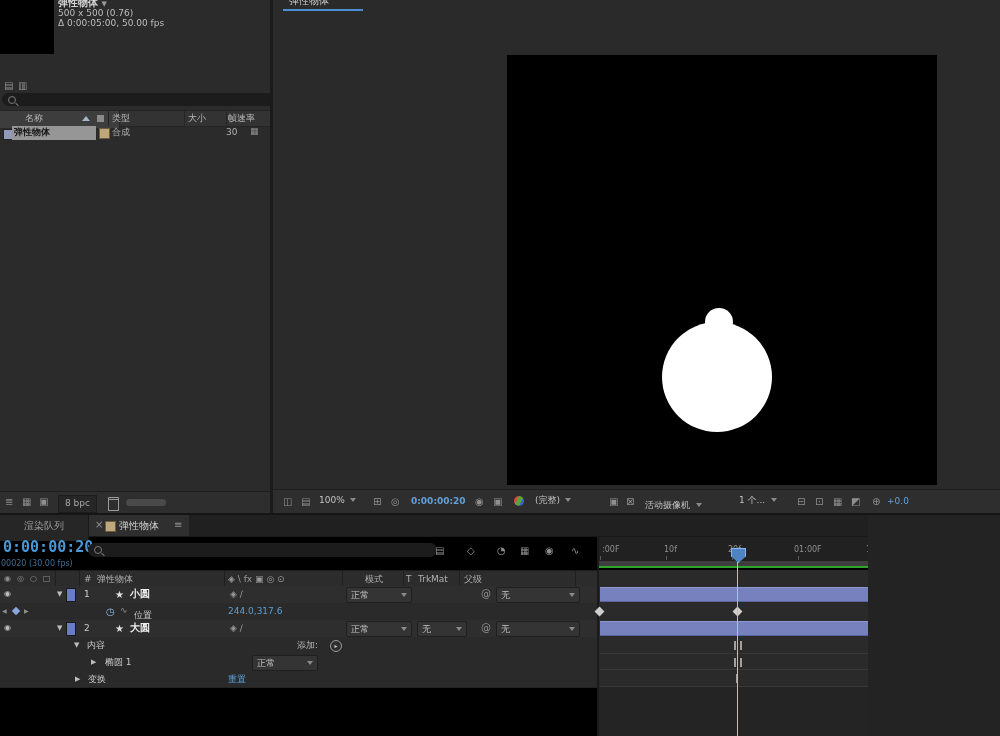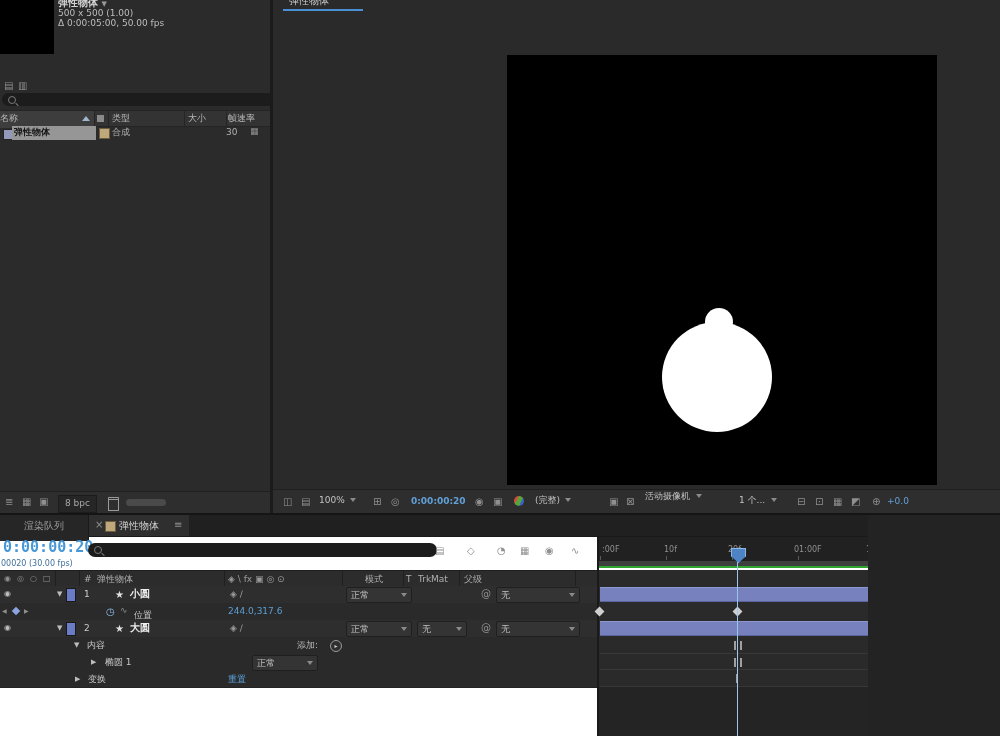--- a/index.html
+++ b/index.html
@@ -32,32 +32,32 @@
 <body>
 
 <div class="p" style="left:0;top:0;width:270px;height:513px;background:#2b2b2b;border-right:3px solid #1b1b1b;overflow:hidden">
 
   <div class="p" style="left:0;top:0;width:54px;height:54px;background:#000"></div>
 
   <div class="p" style="left:58px;top:-3px;font-weight:bold;color:#d4d4d4;font-size:10px">
     <span>弹性物体</span>
     <span style="font-size:7px;color:#9a9a9a">▼</span>
   </div>
-  <div class="p t9" style="left:58px;top:8px;color:#bdbdbd">500 x 500 (1.00)</div>
+  <div class="p t9" style="left:58px;top:8px;color:#bdbdbd">500 x 500 (0.76)</div>
   <div class="p t9" style="left:58px;top:18px;color:#bdbdbd">Δ 0:00:05:00, 50.00 fps</div>
 
   <span class="p ico" style="left:4px;top:81px">▤</span>
   <span class="p ico" style="left:18px;top:81px">▥</span>
 
   <div class="searchbox" style="left:2px;top:93px;width:264px;height:13px">
     <span class="mag"></span>
   </div>
 
   <div class="p" style="left:0;top:110px;width:270px;height:15px;background:#333;border-top:1px solid #242424;border-bottom:1px solid #242424;font-size:9px;color:#b8b8b8">
-    <div class="p" style="left:0;top:0;width:94px;height:15px;background:#3d3d3d;border-right:1px solid #252525;padding:2px 0 0 0">
+    <div class="p" style="left:0;top:0;width:94px;height:15px;background:#3d3d3d;border-right:1px solid #252525;padding:2px 0 0 25px">
       <span>名称</span>
     </div>
     <div class="p" style="left:82px;top:5px;width:0;height:0;border-left:4px solid transparent;border-right:4px solid transparent;border-bottom:5px solid #9fb6cc"></div>
     <div class="p" style="left:94px;top:0;width:14px;height:15px;border-right:1px solid #252525">
       <span class="p" style="left:3px;top:4px;width:7px;height:7px;background:#8a8a8a"></span>
     </div>
     <div class="p" style="left:108px;top:0;width:72px;height:15px;border-right:1px solid #252525;padding:2px 0 0 4px">
       <span>类型</span>
     </div>
     <div class="p" style="left:180px;top:0;width:38px;height:15px;border-right:1px solid #252525;padding:2px 0 0 8px">
@@ -114,40 +114,40 @@
     <span class="p" style="left:138px;top:6px;color:#62a0d8;font-weight:bold">0:00:00:20</span>
     <span class="p ico" style="left:202px;top:7px">◉</span>
     <span class="p ico" style="left:220px;top:7px">▣</span>
     <span class="p" style="left:241px;top:6px;width:10px;height:10px;border-radius:50%;background:linear-gradient(120deg,#d84a3a 33%,#57a33c 33% 66%,#3a62c8 66%)"></span>
     <span class="p" style="left:262px;top:5px;display:flex;align-items:center;gap:5px;color:#c2c2c2">
       <span>(完整)</span>
         <span class="caret"></span>
     </span>
     <span class="p ico" style="left:336px;top:7px">▣</span>
     <span class="p ico" style="left:353px;top:7px">⊠</span>
-    <span class="p" style="left:372px;top:1px;display:flex;align-items:center;gap:6px;color:#c2c2c2">
+    <span class="p" style="left:372px;top:10px;display:flex;align-items:center;gap:6px;color:#c2c2c2">
       <span>活动摄像机</span>
         <span class="caret"></span>
     </span>
     <span class="p" style="left:466px;top:5px;display:flex;align-items:center;gap:6px;color:#c2c2c2">
       <span>1 个...</span>
         <span class="caret"></span>
     </span>
     <span class="p ico" style="left:524px;top:7px">⊟</span>
     <span class="p ico" style="left:542px;top:7px">⊡</span>
     <span class="p ico" style="left:560px;top:7px">▦</span>
     <span class="p ico" style="left:578px;top:7px">◩</span>
     <span class="p ico" style="left:599px;top:7px">⊕</span>
     <span class="p" style="left:614px;top:6px;color:#62a0d8">+0.0</span>
   </div>
 </div>
 
 <div class="p" style="left:0;top:513px;width:1000px;height:2px;background:#151515"></div>
 
-<div class="p" style="left:0;top:515px;width:868px;height:221px;background:#ffffff;overflow:hidden">
+<div class="p" style="left:0;top:515px;width:868px;height:221px;background:#000000;overflow:hidden">
 
   <div class="p" style="left:0;top:0;width:1000px;height:21px;background:#202020;border-bottom:1px solid #191919">
     <div class="p" style="left:0;top:0;width:88px;height:21px;background:#262626;border-right:1px solid #191919;color:#9a9a9a;font-size:10px;text-align:center;padding-top:5px">
       <span>渲染队列</span>
     </div>
     <div class="p" style="left:89px;top:0;width:100px;height:21px;background:#2f2f2f;font-size:10px;color:#d0d0d0">
       <span style="position:absolute;left:6px;top:4px;color:#8f8f8f">×</span>
       <span style="position:absolute;left:16px;top:6px;width:9px;height:9px;background:#bfa87c;border:1px solid #6b5d3e"></span>
       <span style="position:absolute;left:30px;top:5px">弹性物体</span>
       <span style="position:absolute;left:85px;top:4px;color:#8f8f8f">≡</span>

